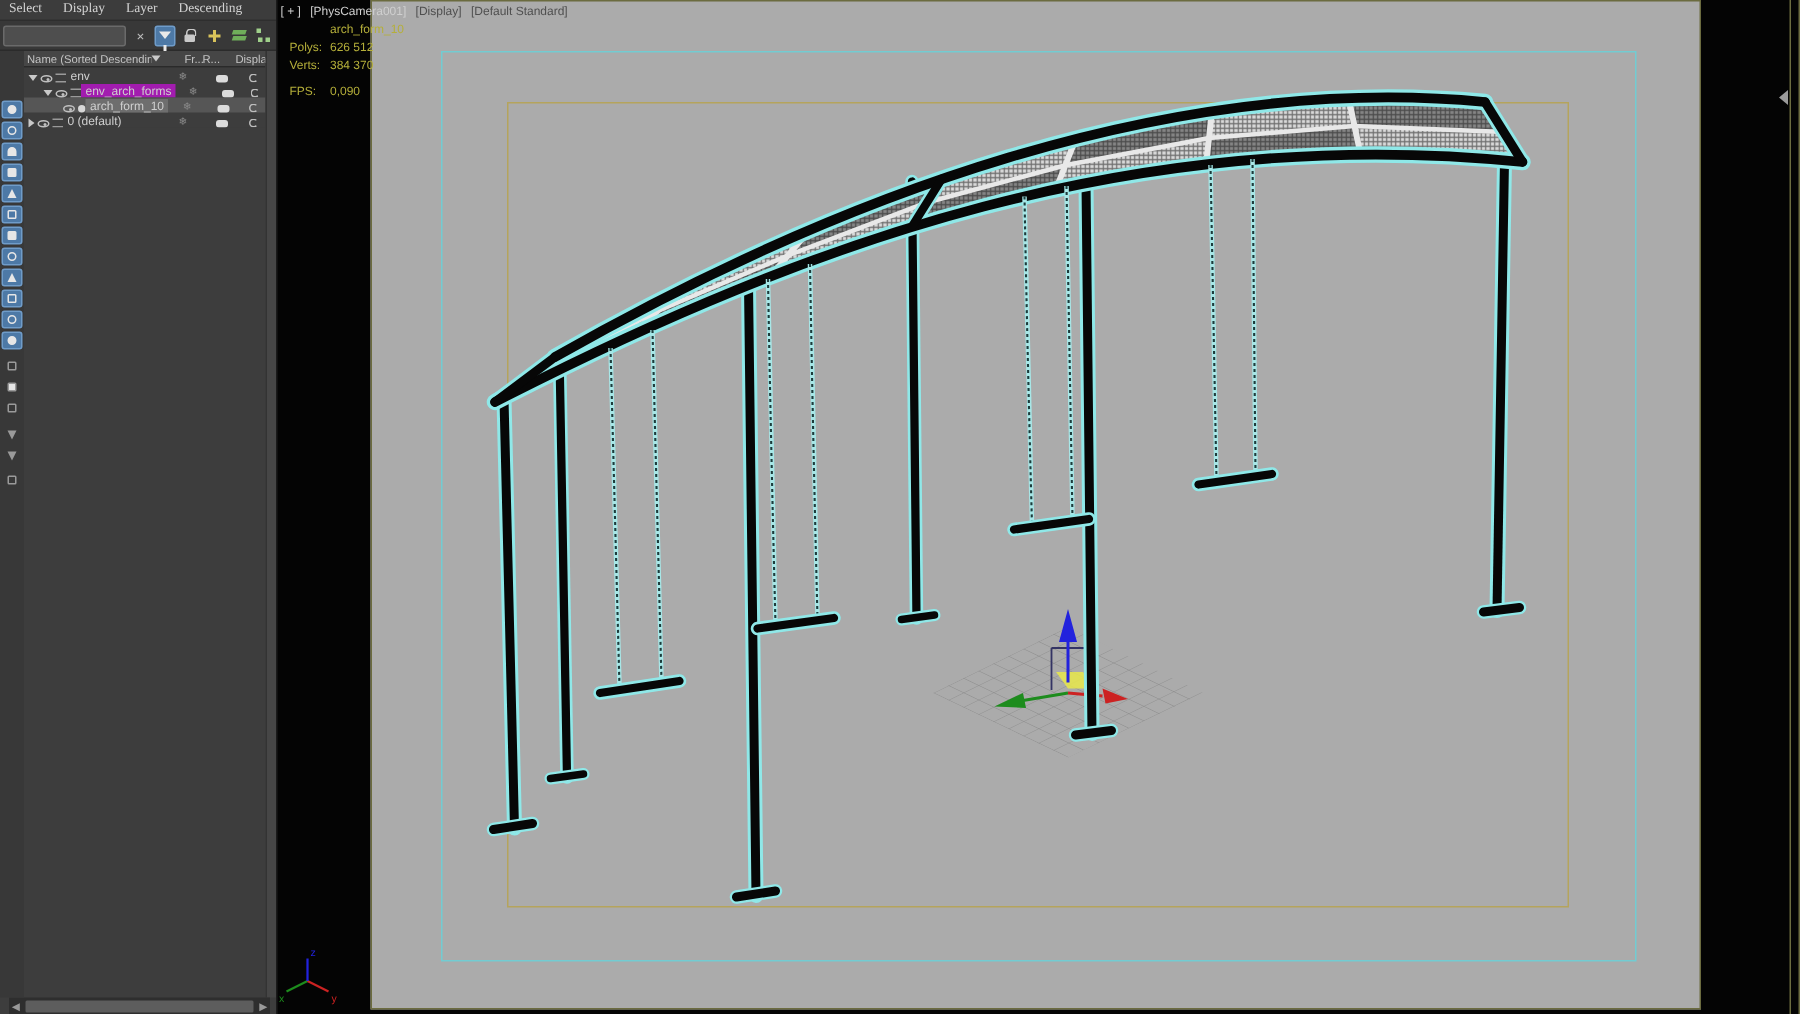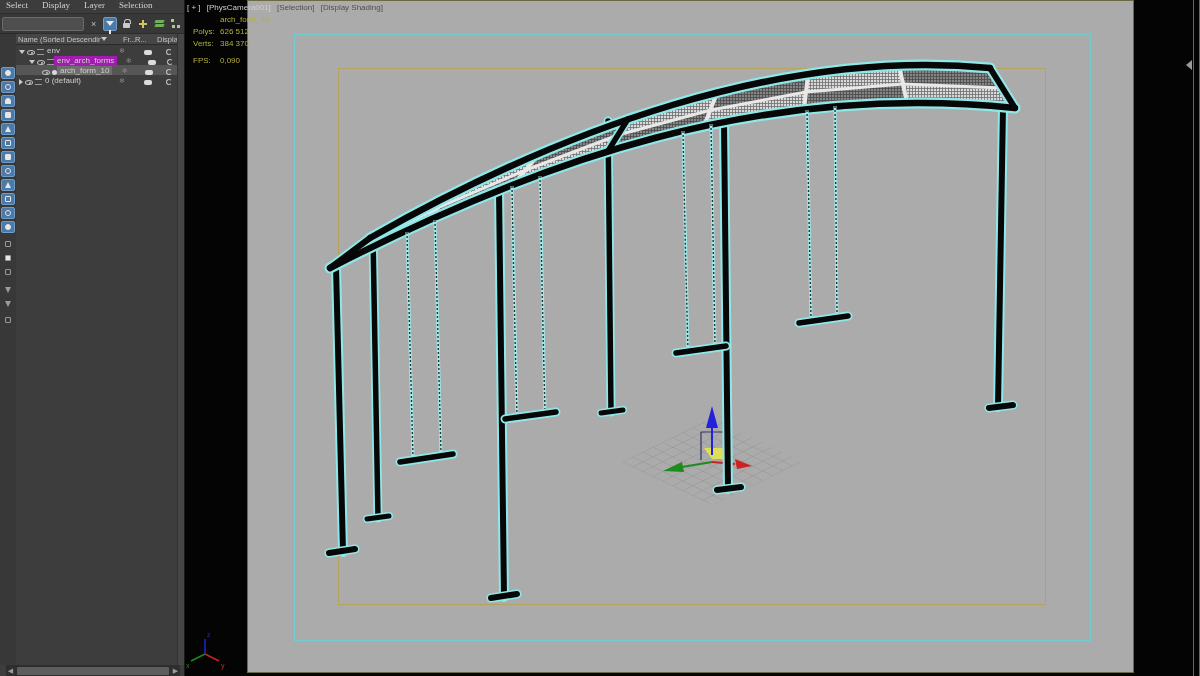--- a/index.html
+++ b/index.html
@@ -116,21 +116,21 @@
 <body>
 
 <div class="app">
 
   <div class="left-panel">
 
     <div class="menubar">
       <span>Select</span>
       <span>Display</span>
       <span>Layer</span>
-      <span>Selection</span>
+      <span>Descending</span>
     </div>
 
     <div class="searchrow">
       <input class="search-input" value="" style="">
       <div class="sicon">×</div>
       <div class="sicon hl">
           <div class="funnel"></div>
         </div>
       <div class="sicon">
           <div class="lockbody"></div>
@@ -419,22 +419,22 @@
         <line x1="20" y1="654" x2="20" y2="639" stroke="#2222dd" stroke-width="1.5"></line>
         <text x="1" y="668" fill="#1d8c1d">x</text>
         <text x="36" y="668" fill="#cc2222">y</text>
         <text x="22" y="637" fill="#2222dd">z</text>
       </g>
     </svg>
 
     <div class="vp-label">
       <span class="lt">[ + ]</span>
       <span class="lt">[PhysCamera001]</span>
-      <span class="dk">[Selection]</span>
-      <span class="dk">[Display Shading]</span>
+      <span class="dk">[Display]</span>
+      <span class="dk">[Default Standard]</span>
     </div>
 
     <div class="stats">
       <div class="srow">
           <span class="sl"></span>
           <span>arch_form_10</span>
         </div>
       <div class="srow">
           <span class="sl">Polys:</span>
           <span>626 512</span>

